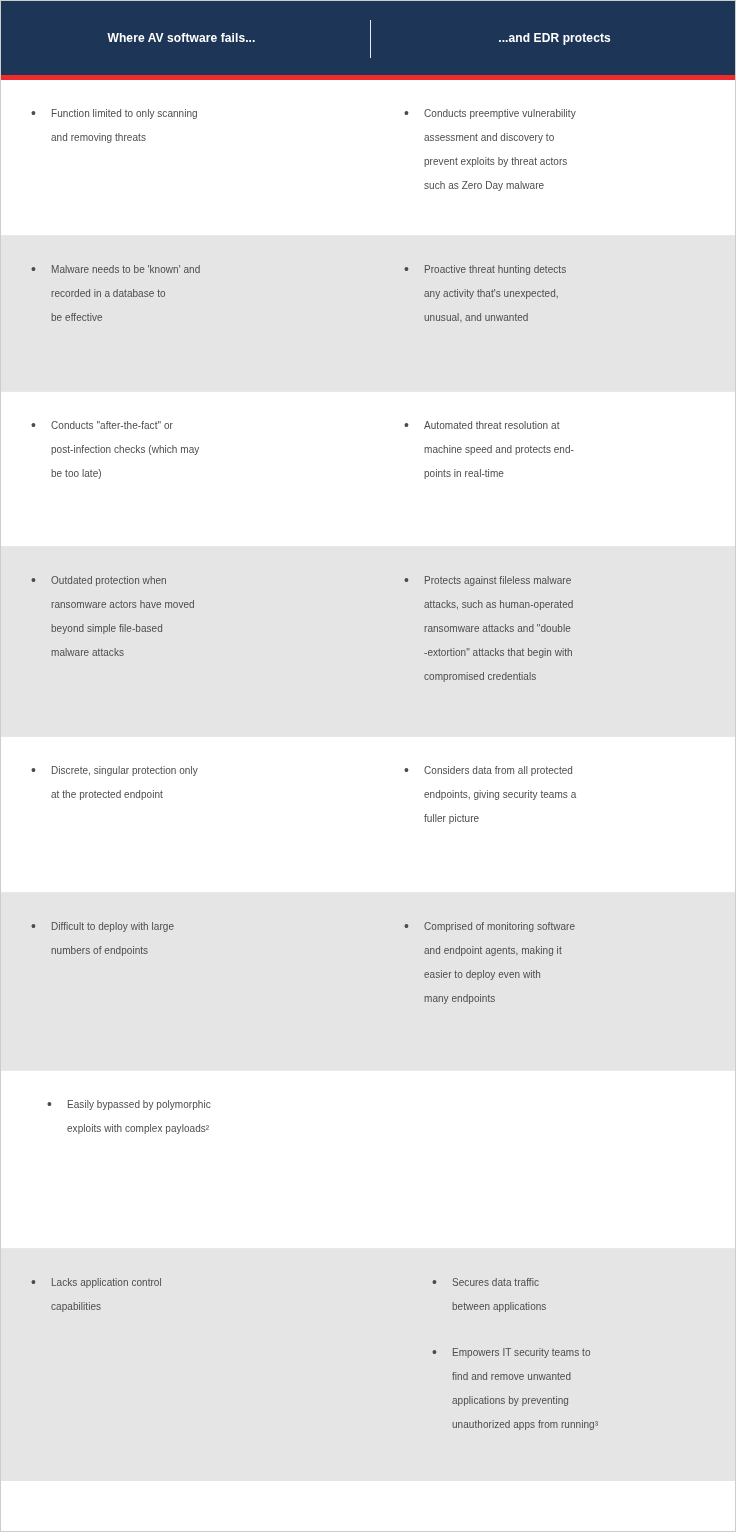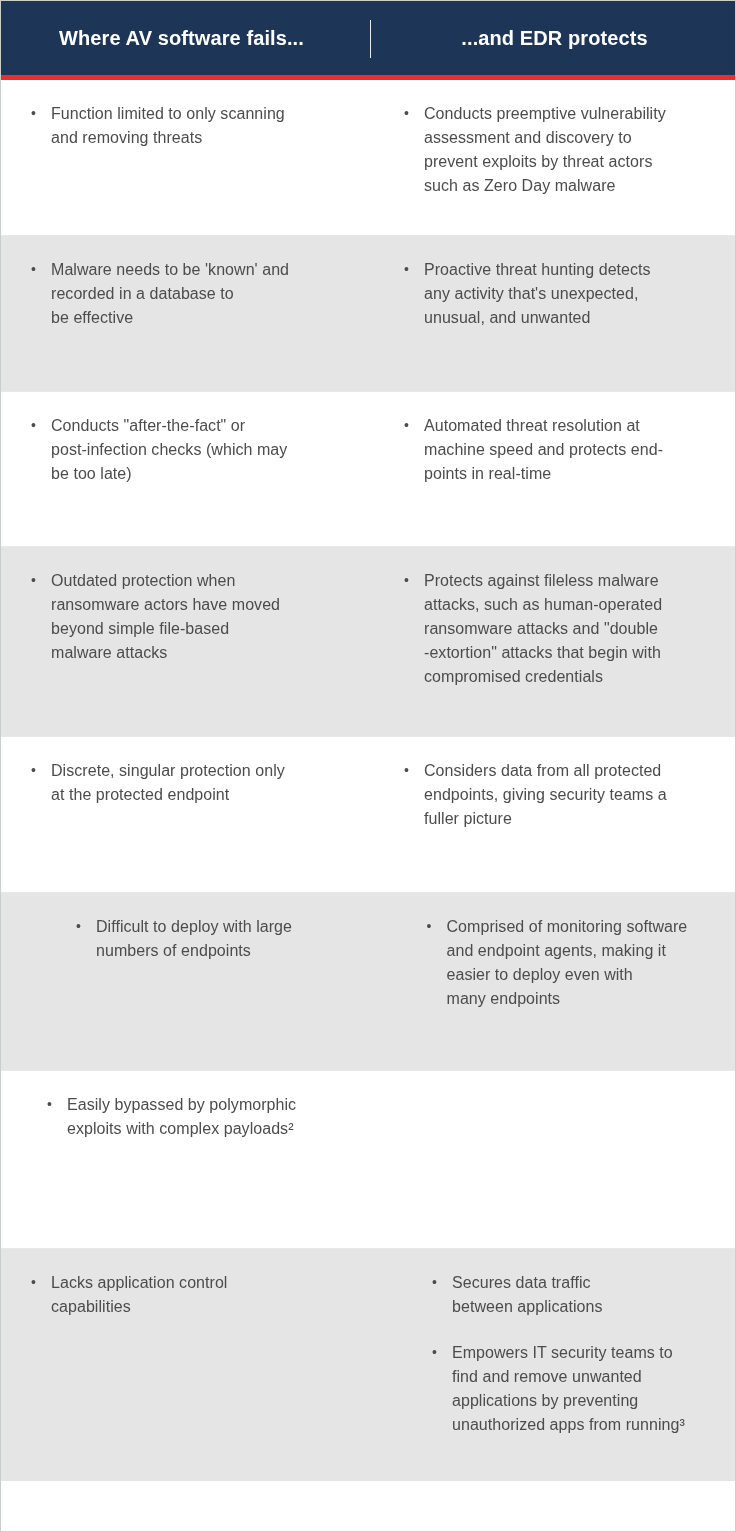--- a/index.html
+++ b/index.html
@@ -30,21 +30,21 @@
     height: 74px;
     background: #1d3557;
     position: relative;
   }
   .header-cell {
     flex: 0 0 50%;
     display: flex;
     align-items: center;
     justify-content: center;
     color: #ffffff;
-    font-size: 20px;
+    font-size: 12px;
     font-weight: bold;
     letter-spacing: 0.1px;
     text-align: center;
     box-sizing: border-box;
   }
   .header-cell.left  { padding-right: 6px; }
   .header-cell.right { padding-left: 6px; }
   .header-divider {
     position: absolute;
     left: 369px;
@@ -97,21 +97,21 @@
   ul.bullets {
     margin: 0;
     padding: 0;
     list-style: none;
   }
   ul.bullets li {
     position: relative;
     padding-left: 20px;
     margin-bottom: 22px;
     color: #4c4c4c;
-    font-size: 16px;
+    font-size: 10px;
     line-height: 24px;
     letter-spacing: 0.05px;
   }
   ul.bullets li:last-child { margin-bottom: 0; }
   ul.bullets li::before {
     content: "\2022";
     position: absolute;
     left: 0;
     top: -1px;
     color: #4c4c4c;
@@ -219,21 +219,21 @@
       </div>
       <div class="t-cell right">
         <ul class="bullets">
           <li><span class="bullet-text">Considers data from all protected
 endpoints, giving security teams a
 fuller picture</span></li>
         </ul>
       </div>
     </div>
 
-    <div class="t-row gray" style="height:178px;padding-left:45px;">
+    <div class="t-row gray" style="height:178px;">
       <div class="t-cell left">
         <ul class="bullets">
           <li><span class="bullet-text">Difficult to deploy with large
 numbers of endpoints</span></li>
         </ul>
       </div>
       <div class="t-cell right">
         <ul class="bullets">
           <li><span class="bullet-text">Comprised of monitoring software
 and endpoint agents, making it

